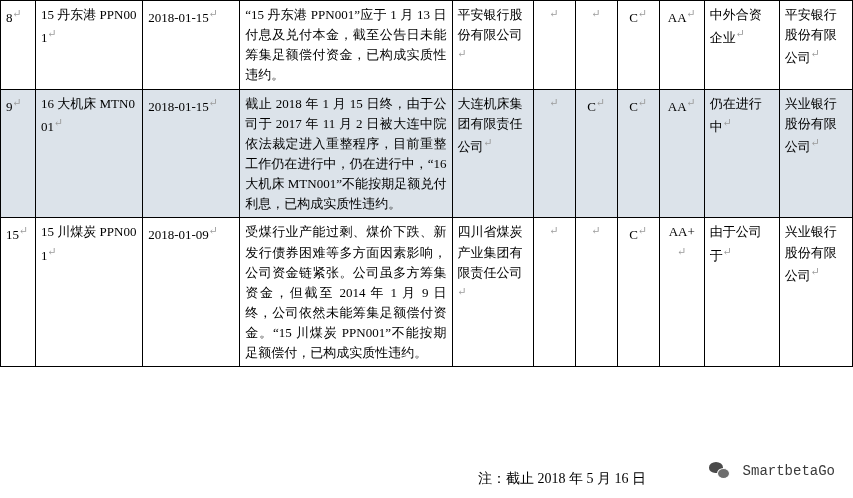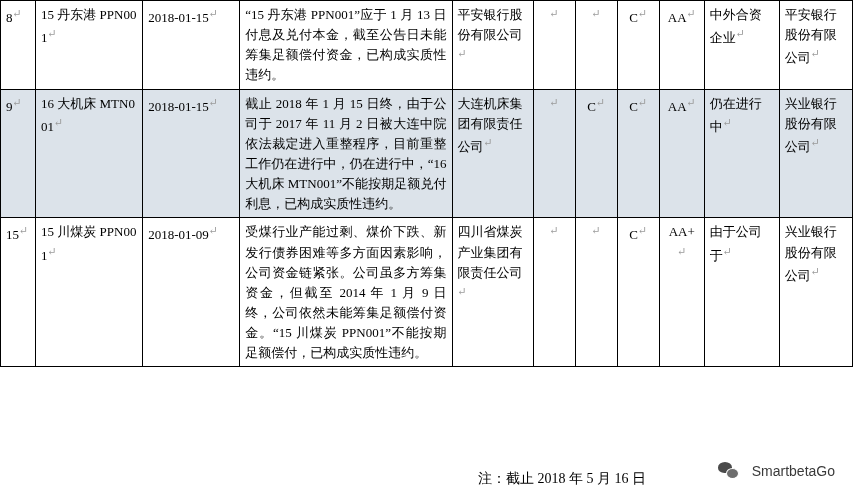--- a/index.html
+++ b/index.html
@@ -76,21 +76,21 @@
   }
   .wechat-badge {
     position: absolute;
     right: 18px;
     top: 10px;
     display: flex;
     align-items: center;
     gap: 14px;
     color: #3a3a3a;
     font-size: 14px;
-    font-family: Liberation Sans, sans-serif;
+    font-family: Liberation Mono, monospace;
   }
   .wechat-icon {
     width: 20px;
     height: 17px;
     position: relative;
     display: inline-block;
   }
   .wechat-icon .b1 {
     position: absolute;
     width: 14px; height: 11px;

